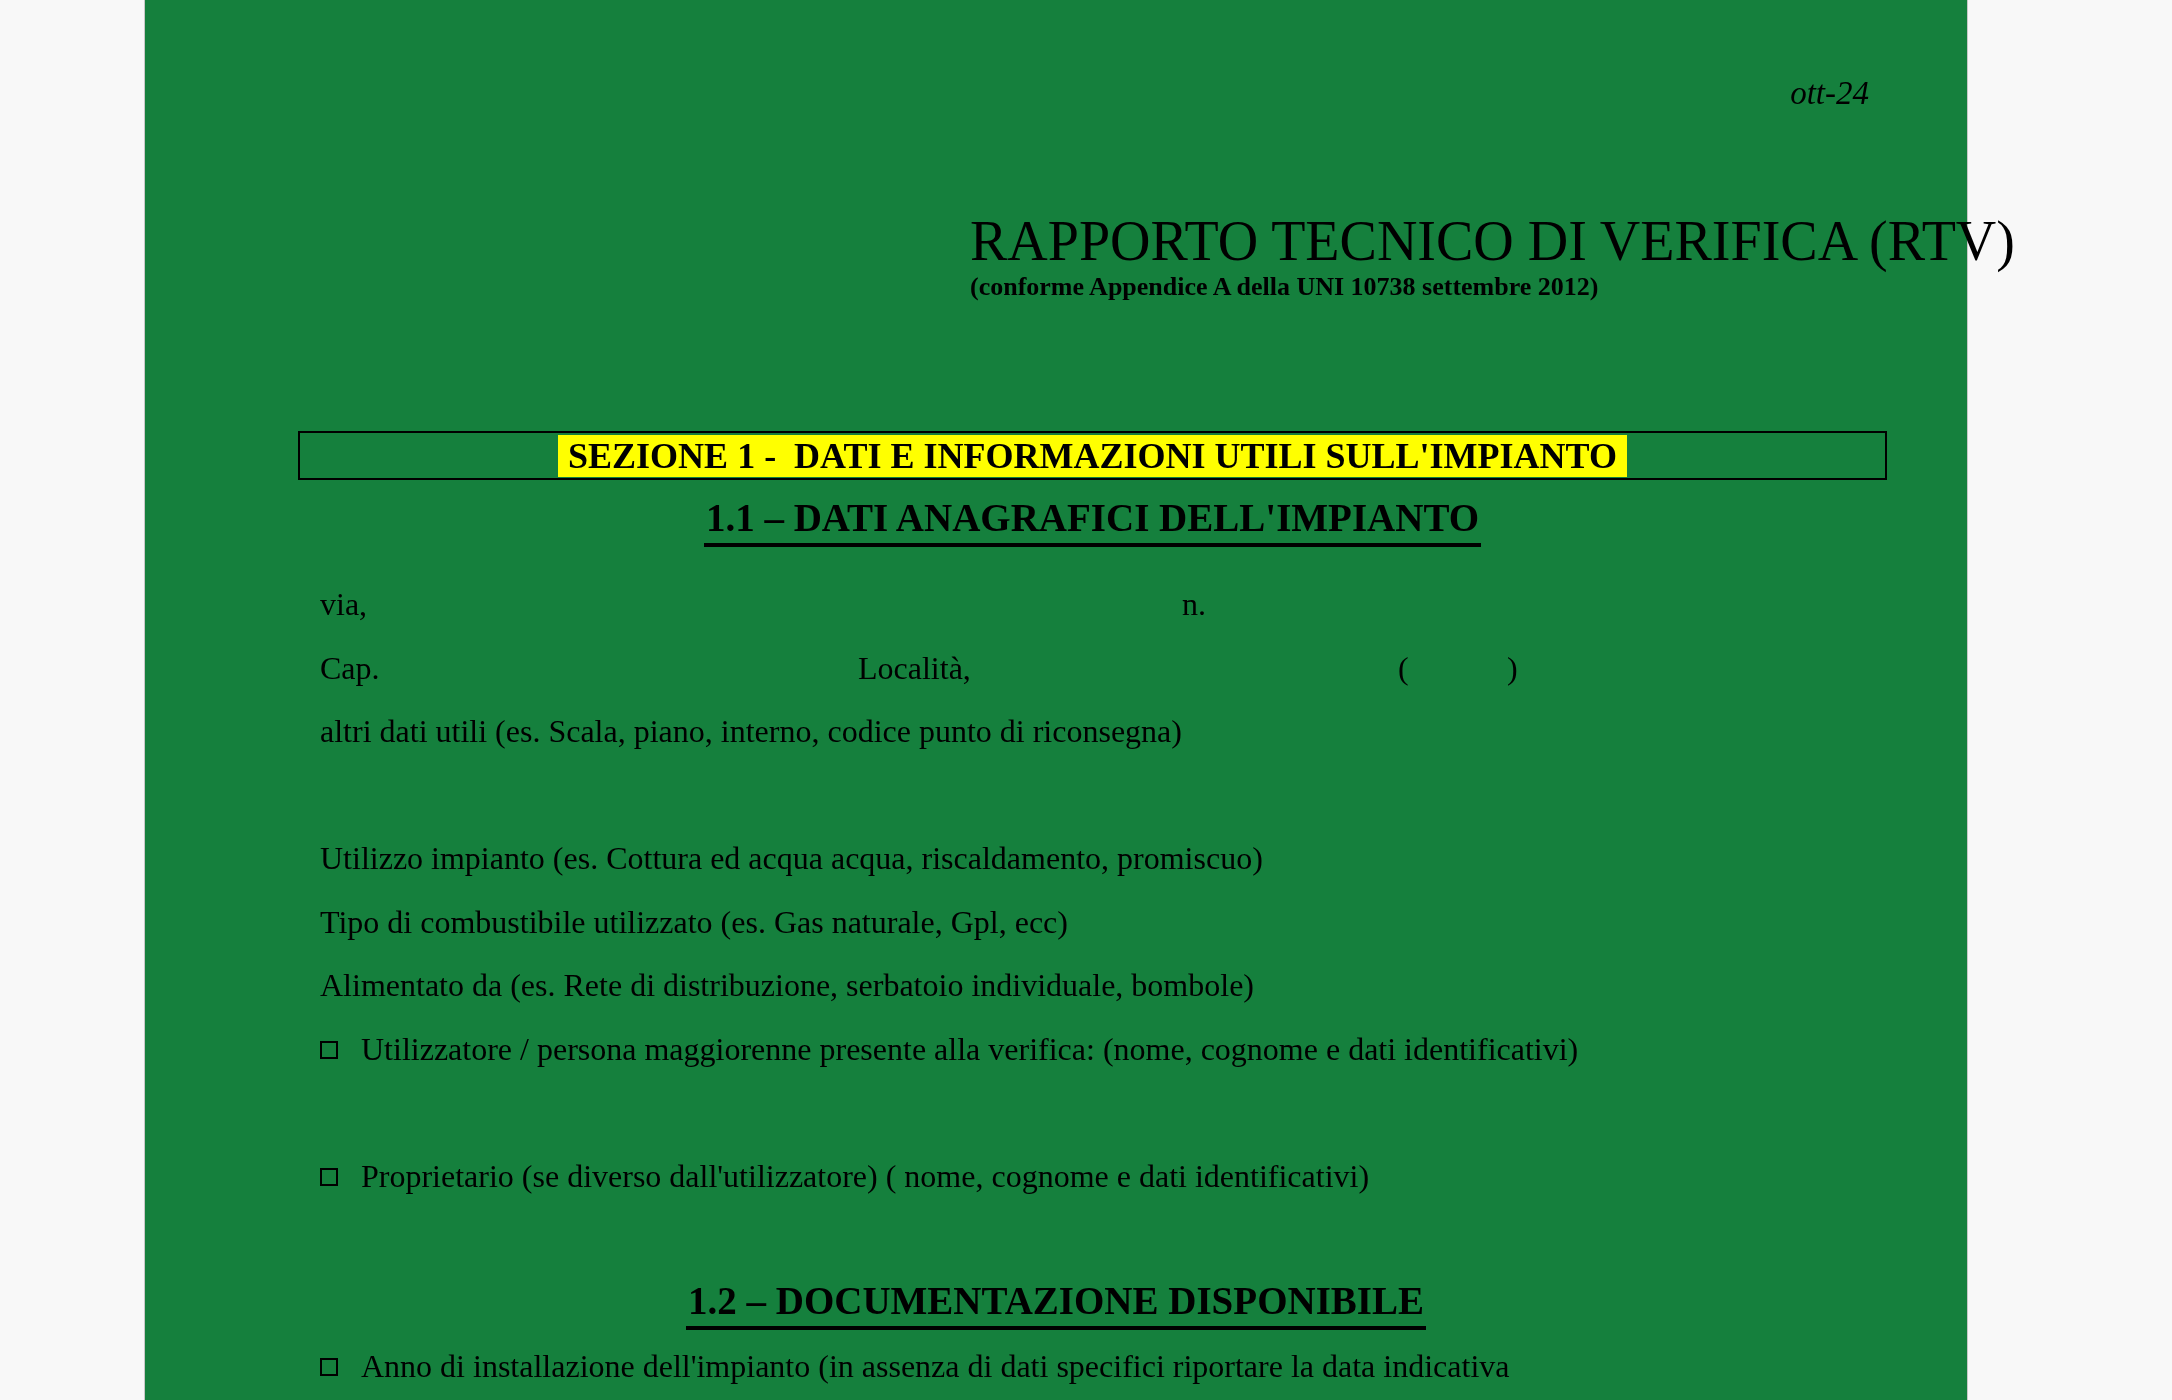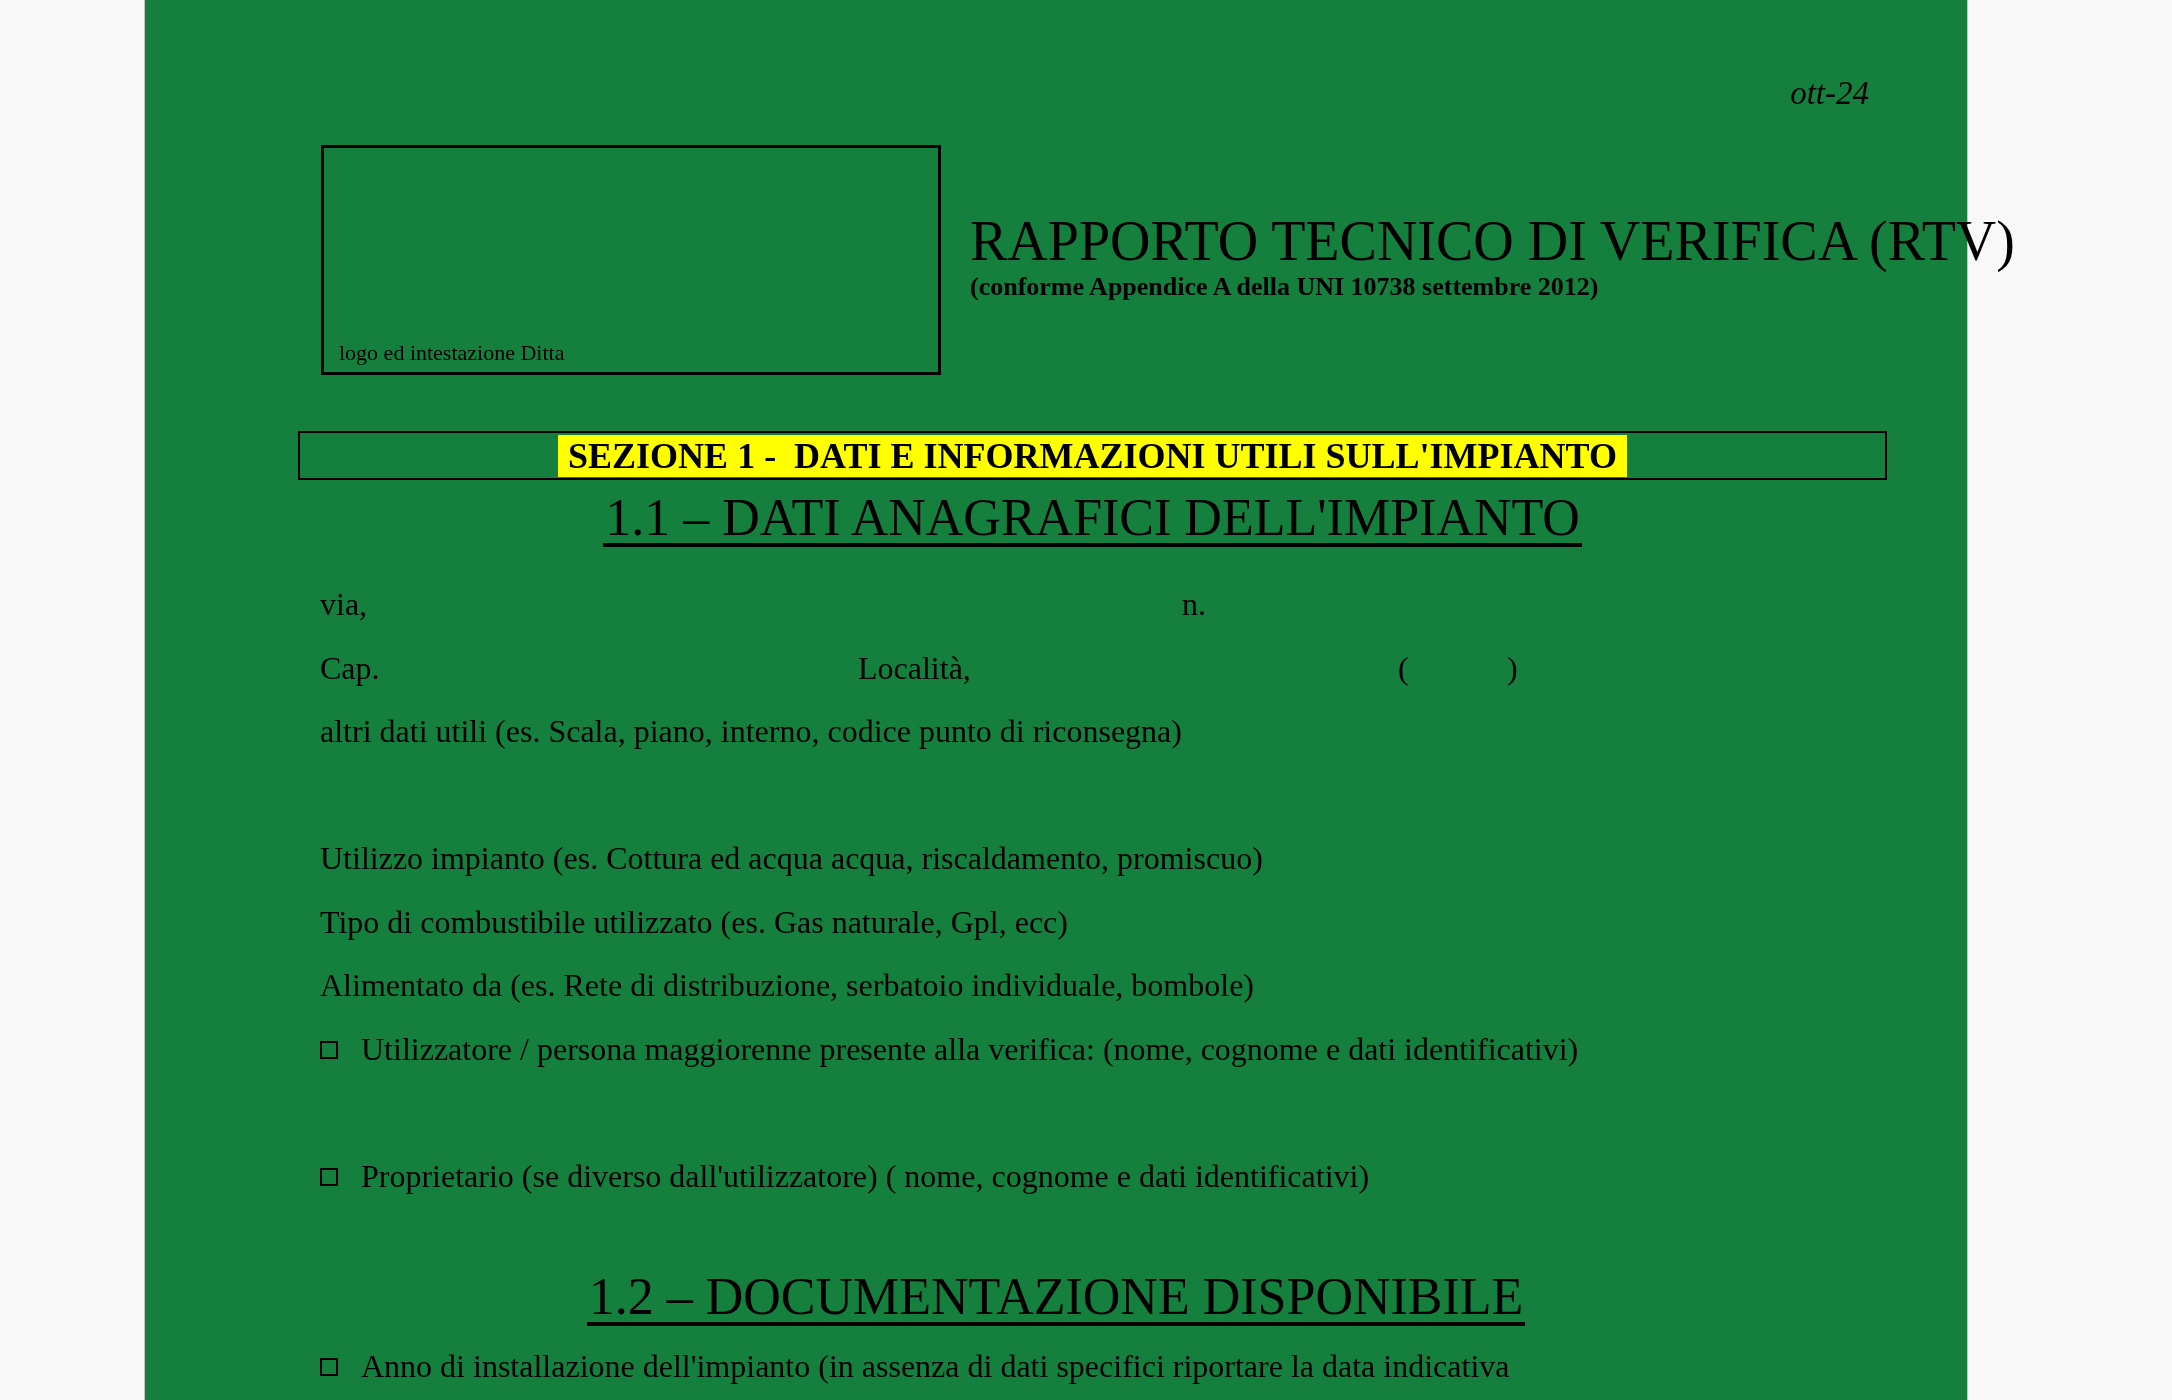--- a/index.html
+++ b/index.html
@@ -73,22 +73,22 @@
     text-align: center;
   }
   .heading-1-1 {
     position: absolute;
     left: 153px; top: 496px;
     width: 1589px;
     text-align: center;
   }
   .underlined-heading {
     display: inline-block;
-    font-size: 52px;
-    font-weight: normal;
+    font-size: 39px;
+    font-weight: bold;
     line-height: 44px;
     border-bottom: 4px solid #000;
     padding: 0 2px 3px 2px;
     white-space: pre;
     text-align: center;
   }
   .body-lines {
     position: absolute;
     left: 0; top: 573px;
     width: 100%;
@@ -115,23 +115,20 @@
     vertical-align: 1px;
   }
 </style>
 </head>
 <body>
 
 <div class="page">
 
   <div class="date-stamp">ott-24</div>
 
-  <div class="logo-box">
-    <div class="logo-caption">logo ed intestazione Ditta</div>
-  </div>
 
   <div class="header-titles">
     <div class="doc-title">RAPPORTO TECNICO DI VERIFICA (RTV)</div>
     <div class="doc-subtitle">(conforme Appendice A della UNI 10738 settembre 2012)</div>
   </div>
 
   <div class="section-banner-box">
     <span class="banner-text" id="banner" style="background: rgb(255, 255, 0);">SEZIONE 1 -  DATI E INFORMAZIONI UTILI SULL'IMPIANTO</span>
   </div>
 

